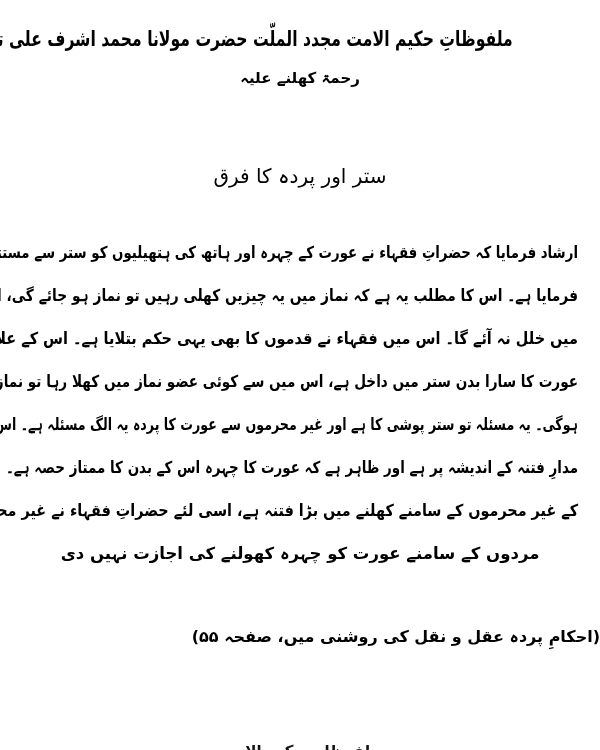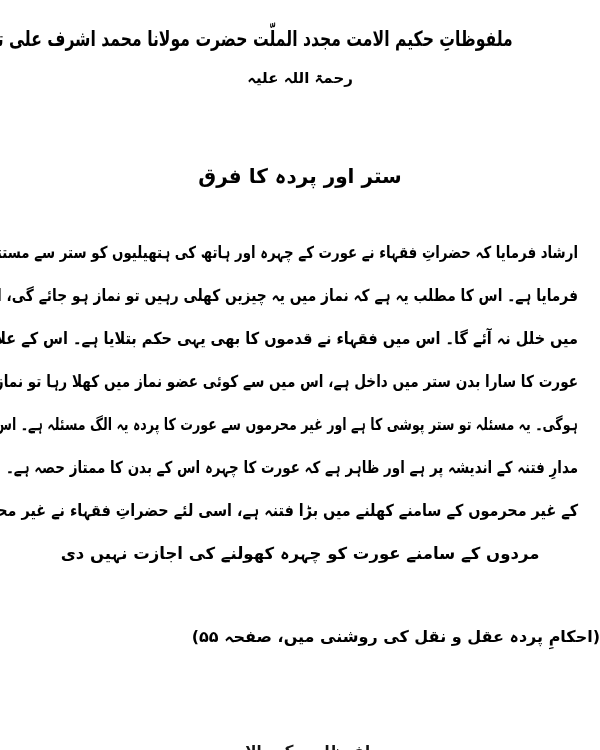--- a/index.html
+++ b/index.html
@@ -54,21 +54,21 @@
     font-weight: 700;
     margin-top: 12px;
     line-height: 1.4;
   }
 
   
   .section-heading {
     direction: rtl;
     unicode-bidi: isolate;
     font-size: 20px;
-    font-weight: 700;
+    font-weight: 400;
     text-align: center;
     margin-top: 74px;
     line-height: 1.3;
   }
 
   
   .body-block {
     direction: rtl;
     unicode-bidi: isolate;
     width: 100%;
@@ -120,21 +120,21 @@
     opacity: 0.92;
   }
 </style>
 </head>
 <body>
 
 <div class="page">
 
   <div class="header">
     <div class="header-title" style="transform: scaleX(0.7438);">ملفوظاتِ حکیم الامت مجدد الملّت حضرت مولانا محمد اشرف علی تھانوی</div>
-    <div class="header-sub">رحمۃ اللہ علیہ</div>
+    <div class="header-sub">رحمۃ کھلنے علیہ</div>
   </div>
 
   <div class="section-heading">ستر اور پردہ کا فرق</div>
 
   <div class="body-block">
     <div class="body-line" style="display: inline-block; transform: scaleX(0.8086); transform-origin: right center; width: 742px;">ارشاد فرمایا کہ حضراتِ فقہاء نے عورت کے چہرہ اور ہاتھ کی ہتھیلیوں کو ستر سے مستثنیٰ</div>
     <div class="body-line" style="display: inline-block; transform: scaleX(0.8368); transform-origin: right center; width: 717px;">فرمایا ہے۔ اس کا مطلب یہ ہے کہ نماز میں یہ چیزیں کھلی رہیں تو نماز ہو جائے گی، اس</div>
     <div class="body-line" style="display: inline-block; transform: scaleX(0.8772); transform-origin: right center; width: 684px;">میں خلل نہ آئے گا۔ اس میں فقہاء نے قدموں کا بھی یہی حکم بتلایا ہے۔ اس کے علاوہ</div>
     <div class="body-line" style="display: inline-block; transform: scaleX(0.8253); transform-origin: right center; width: 727px;">عورت کا سارا بدن ستر میں داخل ہے، اس میں سے کوئی عضو نماز میں کھلا رہا تو نماز نہ</div>
     <div class="body-line" style="display: inline-block; transform: scaleX(0.7653); transform-origin: right center; width: 784px;">ہوگی۔ یہ مسئلہ تو ستر پوشی کا ہے اور غیر محرموں سے عورت کا پردہ یہ الگ مسئلہ ہے۔ اس کا</div>

